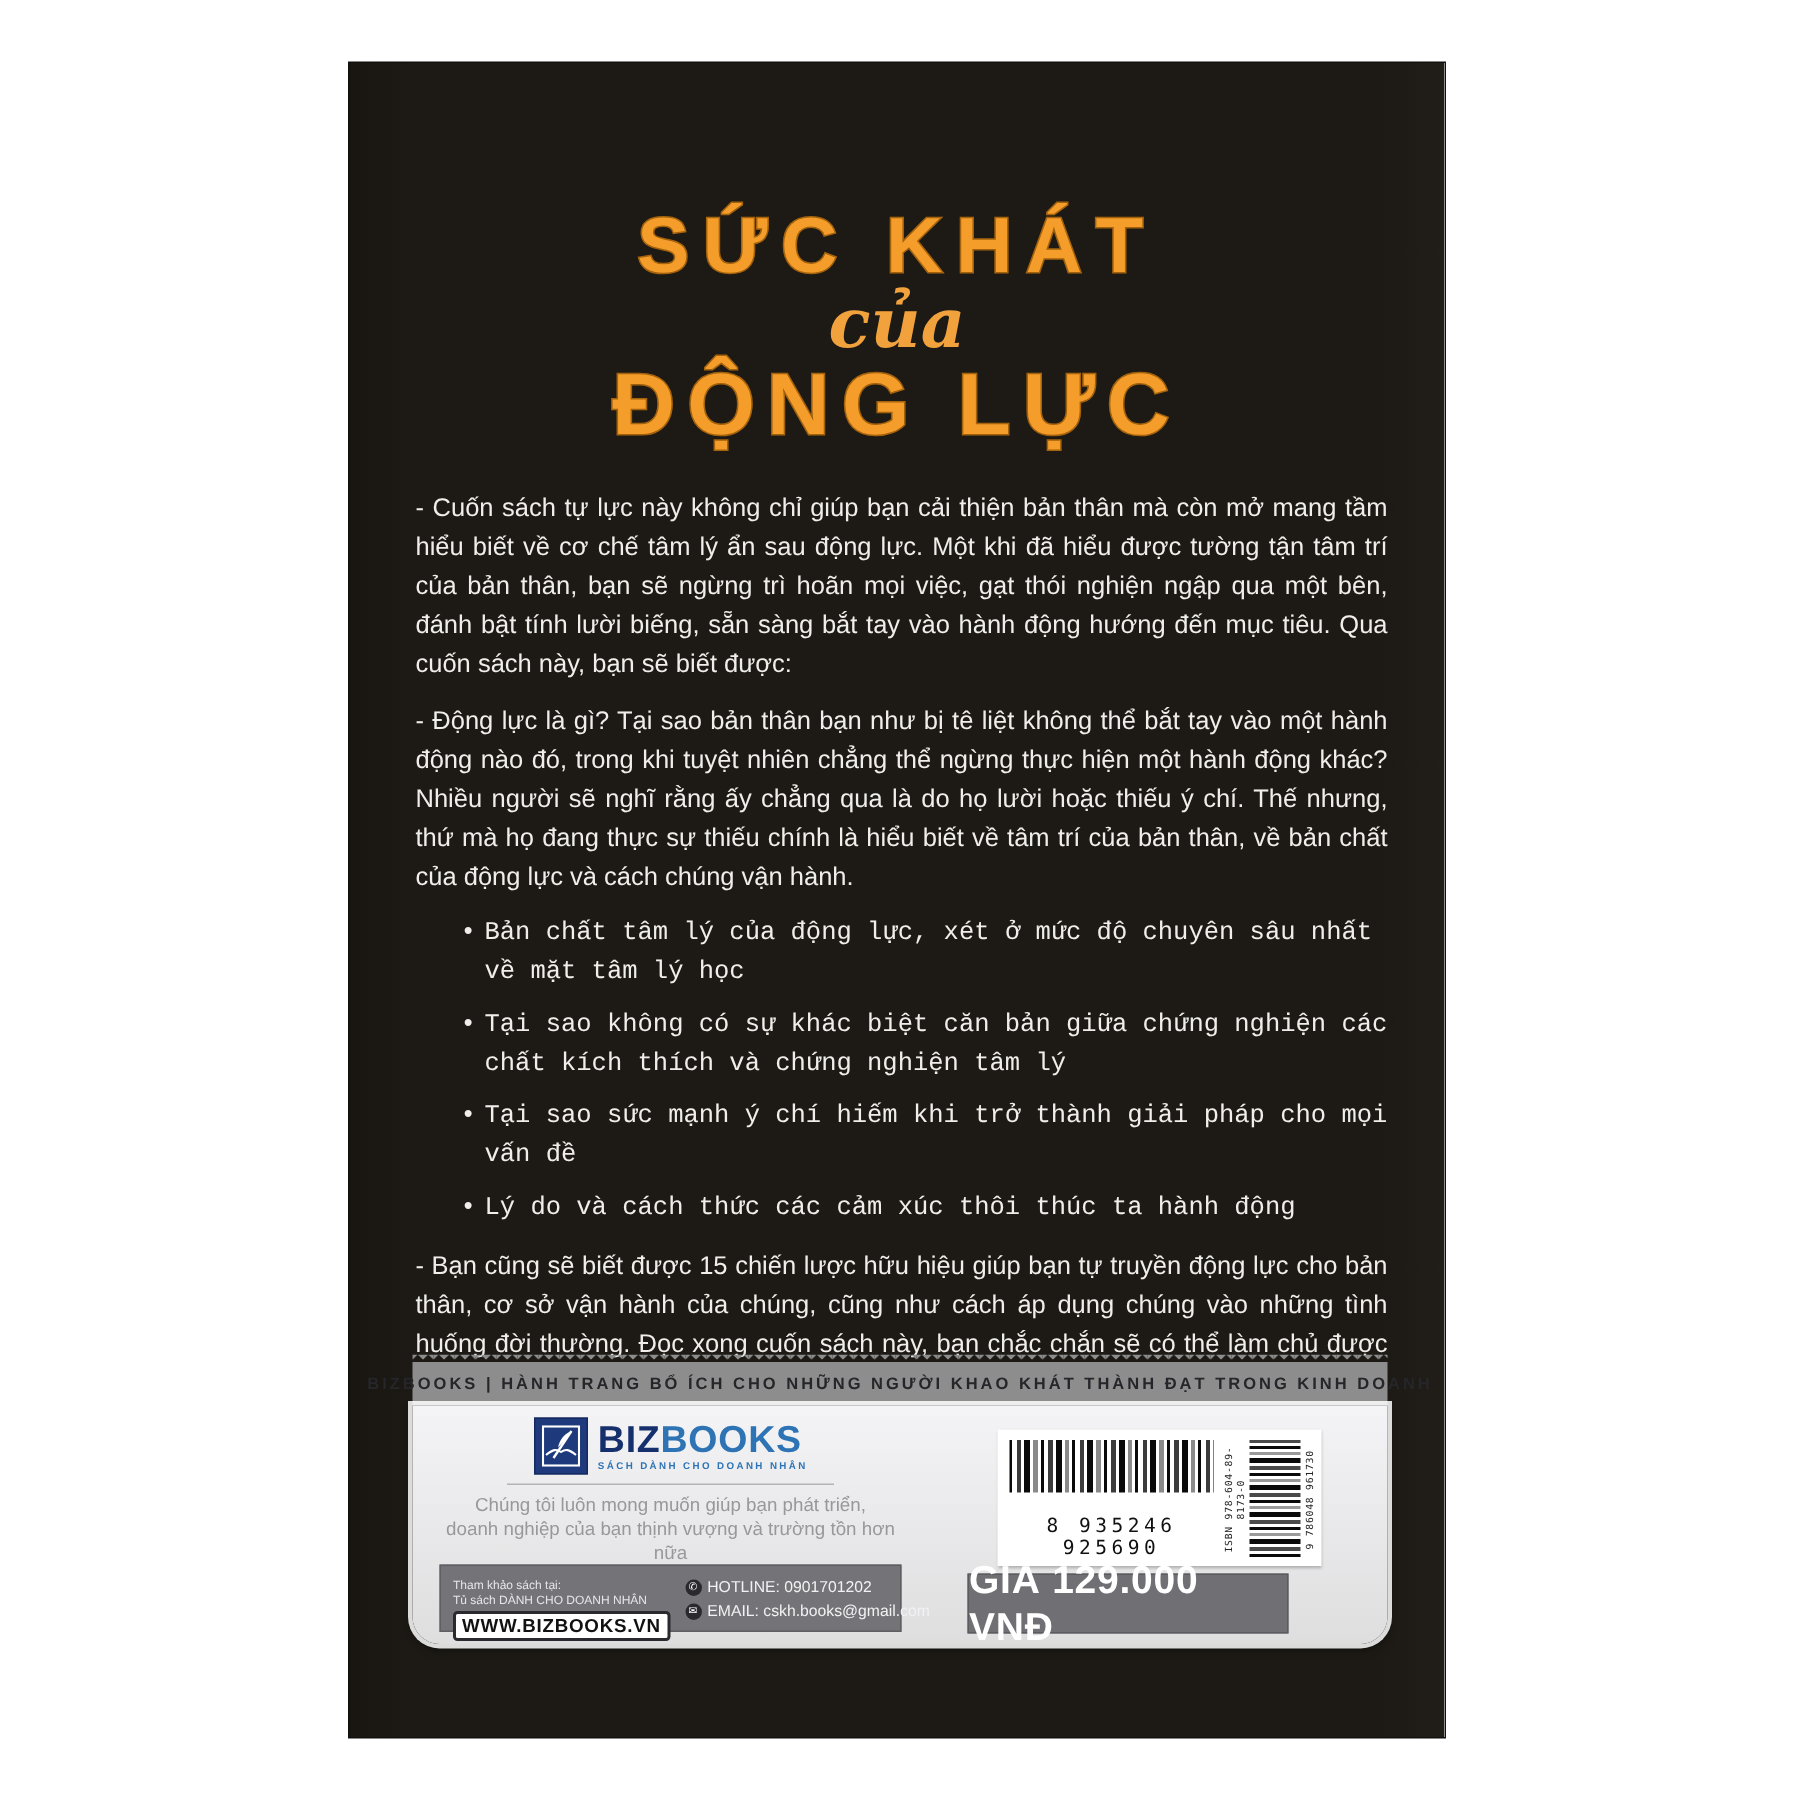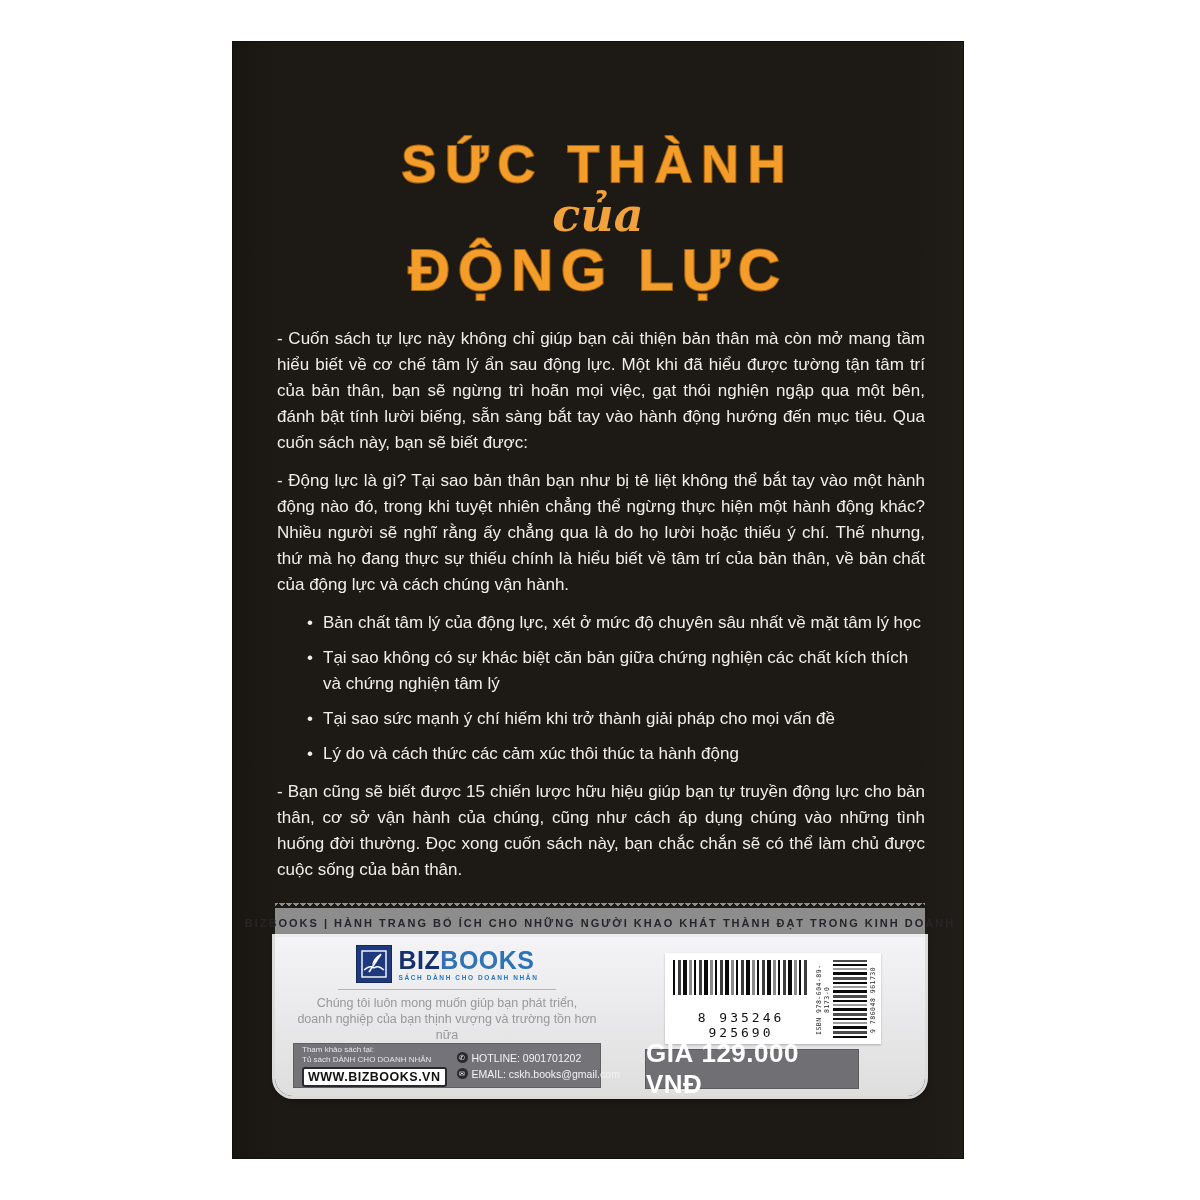--- a/index.html
+++ b/index.html
@@ -29,21 +29,21 @@
     color:#f59d2a; -webkit-text-stroke:2px #a8650e; paint-order:stroke fill;
     text-shadow:0 0 1px #8a5209; margin-top:2px;
   }
 
   
   .copy {
     position:absolute; left:44px; top:284px; width:648px;
     color:#f0eeea; font-size:17px; line-height:26px; text-align:justify;
   }
   .copy p { margin-bottom:12px; }
-  .copy ul { list-style:none; margin:0 0 12px 30px; text-align:left; }
+  .copy ul { list-style:none; margin:0 0 12px 30px; text-align:left;font-family:Liberation Mono, monospace; }
   .copy ul li { padding-left:16px; position:relative; margin-bottom:9px; }
   .copy ul li::before { content:"•"; position:absolute; left:0; top:0; color:#f0eeea; }
 
   
   .banner {
     position:absolute; left:42px; top:866px; width:650px; height:29px;
     background:#8d8d8d; display:flex; align-items:center; justify-content:center;
   }
   .banner::before {
     content:""; position:absolute; left:0; right:0; top:-5px; height:5px;
@@ -68,22 +68,22 @@
   .logo-wordmark { display:flex; flex-direction:column; }
   .logo-name { font-size:25px; font-weight:bold; letter-spacing:.5px; line-height:24px; }
   .logo-name .biz { color:#16306e; }
   .logo-name .books { color:#2e74b5; }
   .logo-tagline { font-size:6.5px; font-weight:bold; color:#2e74b5; letter-spacing:1.6px; margin-top:2px; }
   .divider { width:218px; height:1px; background:#b4b4b6; margin:6px auto 5px auto; }
   .mission { text-align:center; color:#98989c; font-size:12.5px; line-height:16px; }
 
   .contact-box {
     position:absolute; left:4px; bottom:0; width:308px; height:45px;
-    background:#747478; border:1px solid #5f5f63; display:flex; align-items:center;
-    padding:20px 8px; gap:10px;
+    background:#747478; border:1px solid #5f5f63; display:flex; 
+    padding:8px 8px; gap:10px;
   }
   .contact-left { width:150px; }
   .ref-line { font-size:8px; color:#e6e6e8; line-height:10px; }
   .site-pill {
     margin-top:2px; background:#ffffff; border:2px solid #2a2a2e; border-radius:3px;
     font-size:12.5px; font-weight:bold; letter-spacing:.5px; color:#111;
     padding:1px 4px; display:inline-block; white-space:nowrap;
   }
   .contact-right { display:flex; flex-direction:column; gap:4px; }
   .contact-row { display:flex; align-items:center; gap:4px; font-size:10.5px; color:#f2f2f4; white-space:nowrap; }
@@ -123,21 +123,21 @@
   }
   .price-text { color:#ffffff; font-weight:bold; font-size:26px; letter-spacing:.5px; }
 </style>
 </head>
 <body>
 
 <div class="stage">
   <div class="book">
 
     <div class="title-block">
-      <div class="title-line1">SỨC THÀNH</div>
+      <div class="title-line1">SỨC KHÁT</div>
       <div class="title-line2">của</div>
       <div class="title-line3">ĐỘNG LỰC</div>
     </div>
 
     <div class="copy">
       <p>- Cuốn sách tự lực này không chỉ giúp bạn cải thiện bản thân mà còn mở mang tầm hiểu biết về cơ chế tâm lý ẩn sau động lực. Một khi đã hiểu được tường tận tâm trí của bản thân, bạn sẽ ngừng trì hoãn mọi việc, gạt thói nghiện ngập qua một bên, đánh bật tính lười biếng, sẵn sàng bắt tay vào hành động hướng đến mục tiêu. Qua cuốn sách này, bạn sẽ biết được:</p>
       <p>- Động lực là gì? Tại sao bản thân bạn như bị tê liệt không thể bắt tay vào một hành động nào đó, trong khi tuyệt nhiên chẳng thể ngừng thực hiện một hành động khác? Nhiều người sẽ nghĩ rằng ấy chẳng qua là do họ lười hoặc thiếu ý chí. Thế nhưng, thứ mà họ đang thực sự thiếu chính là hiểu biết về tâm trí của bản thân, về bản chất của động lực và cách chúng vận hành.</p>
       <ul>
         <li>Bản chất tâm lý của động lực, xét ở mức độ chuyên sâu nhất về mặt tâm lý học</li>
         <li>Tại sao không có sự khác biệt căn bản giữa chứng nghiện các chất kích thích và chứng nghiện tâm lý</li>

